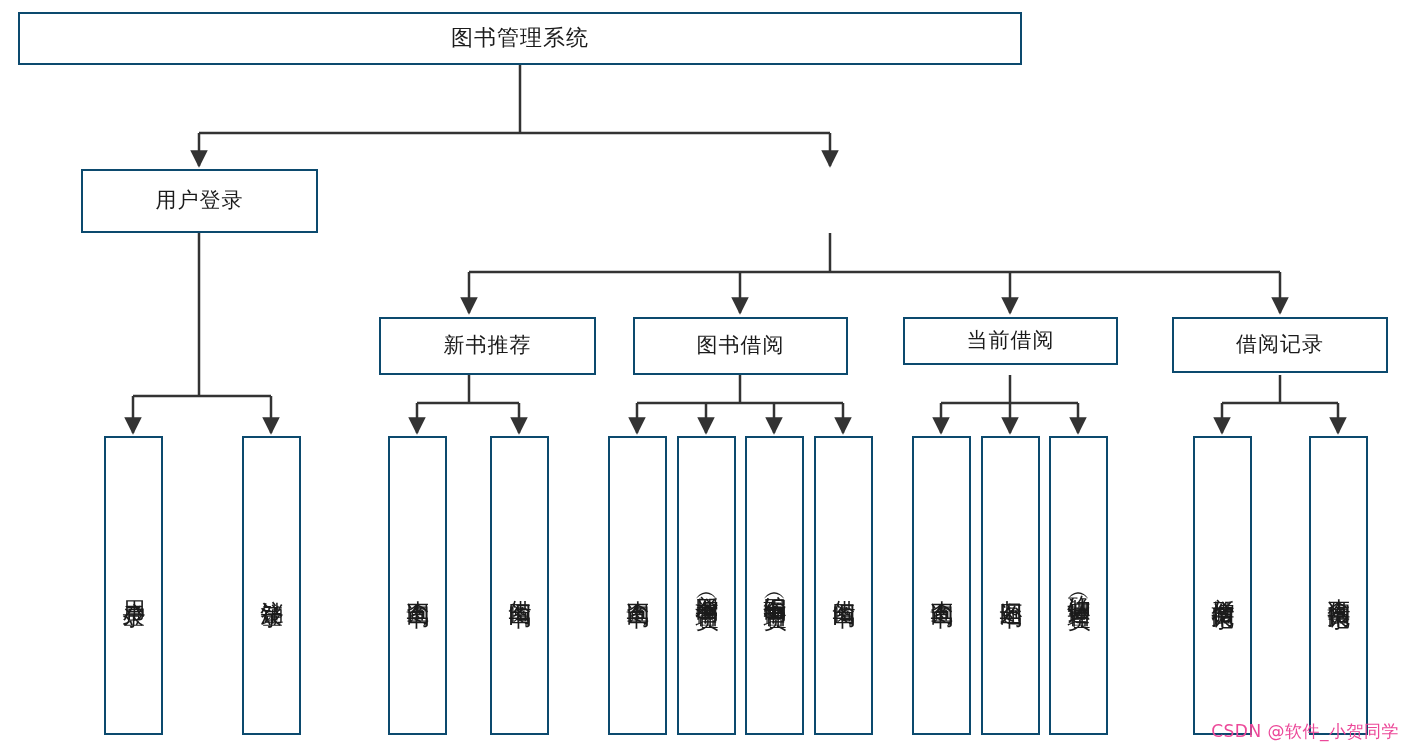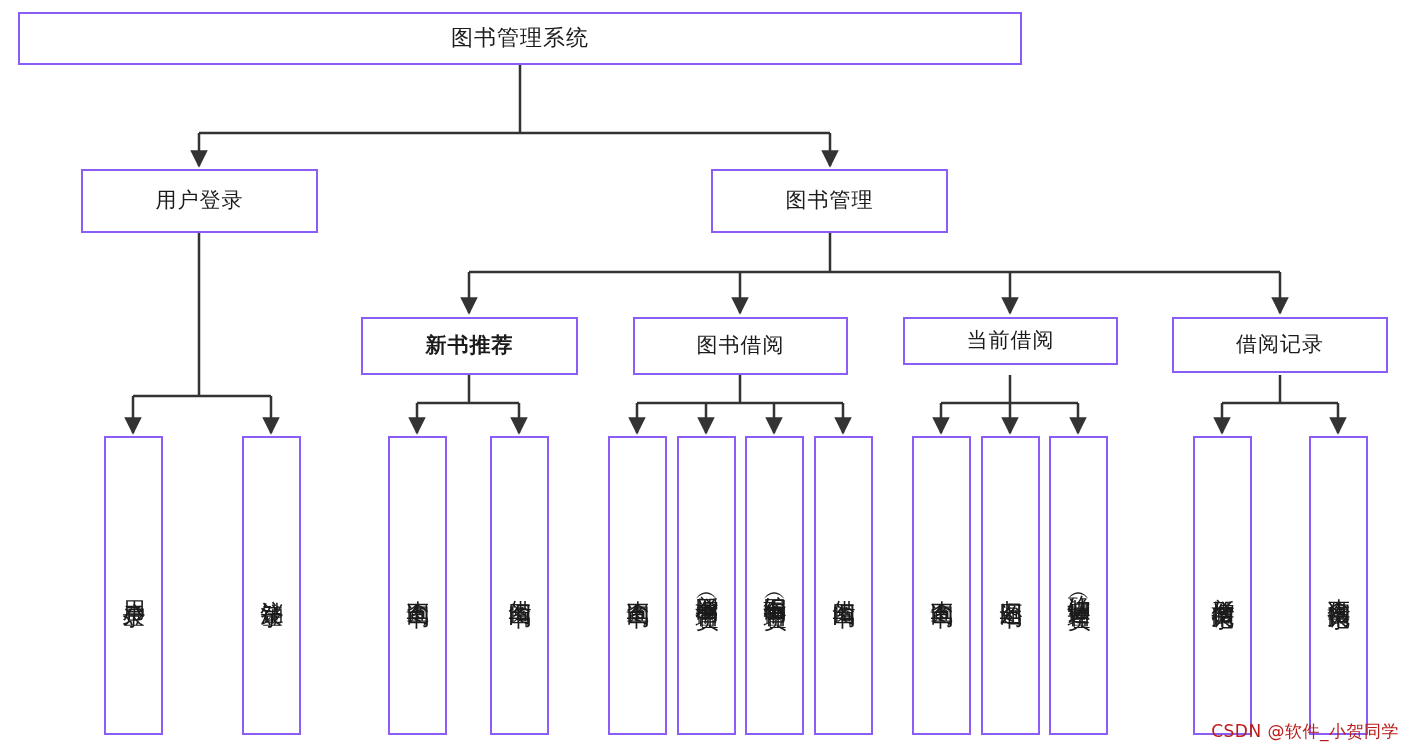--- a/index.html
+++ b/index.html
@@ -22,21 +22,21 @@
     position: absolute;
     left: 0;
     top: 0;
     width: 1405px;
     height: 747px;
     pointer-events: none;
   }
   .node {
     position: absolute;
     box-sizing: border-box;
-    border: 2px solid #8b5cf6;
+    border: 2px solid #0c4a6e;
     background: #ffffff;
     display: flex;
     align-items: center;
     justify-content: center;
     color: #1b1b1b;
     z-index: 2;
   }
   .node.h {
     font-size: 21px;
     letter-spacing: 1px;
@@ -59,21 +59,21 @@
     writing-mode: vertical-rl;
     text-orientation: upright;
     display: block;
     white-space: nowrap;
   }
   #watermark {
     position: absolute;
     right: 6px;
     bottom: 4px;
     font-size: 17px;
-    color: #b91c1c;
+    color: #ec4899;
     letter-spacing: 0.5px;
     z-index: 5;
     white-space: nowrap;
   }
 </style>
 </head>
 <body>
 
 <div id="diagram-root">
 
@@ -127,25 +127,22 @@
     </g>
   </svg>
 
   <div class="node h root" style="left:18px; top:12px; width:1004px; height:53px;">
     <span>图书管理系统</span>
   </div>
 
   <div class="node h" style="left:81px; top:169px; width:237px; height:64px;">
     <span>用户登录</span>
   </div>
-  <div class="node h" style="left:711px; top:169px; width:237px; height:64px;">
-    <span>图书管理</span>
-  </div>
 
-  <div class="node h" style="left:361px; top:317px; width:217px; height:58px;font-weight:bold;">
+  <div class="node h" style="left:379px; top:317px; width:217px; height:58px;">
     <span>新书推荐</span>
   </div>
   <div class="node h" style="left:633px; top:317px; width:215px; height:58px;">
     <span>图书借阅</span>
   </div>
   <div class="node h" style="left:903px; top:317px; width:215px; height:48px;">
     <span>当前借阅</span>
   </div>
   <div class="node h" style="left:1172px; top:317px; width:216px; height:56px;">
     <span>借阅记录</span>

